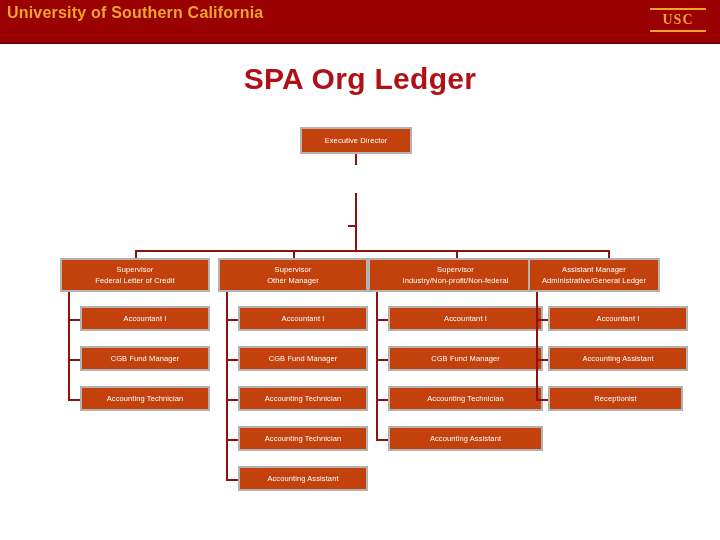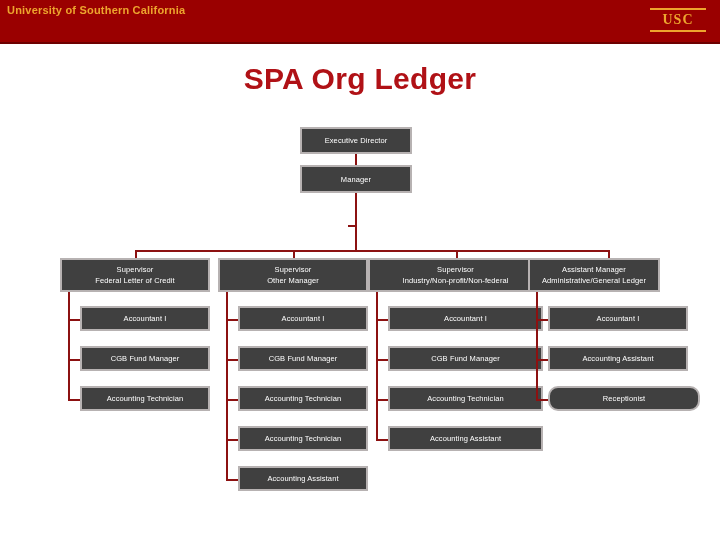--- a/index.html
+++ b/index.html
@@ -23,21 +23,21 @@
     left: 0; top: 0;
     width: 720px;
     height: 44px;
     background: #9a0000;
     border-bottom: 2px solid #6d0000;
     box-sizing: border-box;
   }
   #usc-wordmark {
     position: absolute;
     left: 7px; top: 4px;
-    font-size: 11px;
+    font-size: 16px;
     font-weight: bold;
     letter-spacing: 0.2px;
     color: #eda52e;
     white-space: nowrap;
   }
   #usc-logo {
     position: absolute;
     right: 14px; top: 8px;
     width: 56px;
     text-align: center;
@@ -81,21 +81,21 @@
   .connector {
     position: absolute;
     background: #8c1111;
   }
   .connector.v { width: 2px; }
   .connector.h { height: 2px; }
 
   .node {
     position: absolute;
     box-sizing: border-box;
-    background: #404040;
+    background: #c2410c;
     border: 2px solid #b7b2b2;
     color: #ffffff;
     display: flex;
     flex-direction: column;
     align-items: center;
     justify-content: center;
     text-align: center;
     font-size: 7.5px;
     line-height: 11px;
     letter-spacing: 0.1px;
@@ -116,23 +116,20 @@
   </div>
 </div>
 
 <div id="chart-title">SPA Org Ledger</div>
 
 <div id="org-chart">
     <div class="node" style="left: 300px; top: 127px; width: 112px; height: 27px;">
       <span>Executive Director</span>
     </div>
     <div class="connector v" style="left: 355px; top: 154px; height: 11px;"></div>
-    <div class="node" style="left: 300px; top: 165px; width: 112px; height: 28px;">
-      <span>Manager</span>
-    </div>
     <div class="connector v" style="left: 355px; top: 193px; height: 57px;"></div>
     <div class="connector h" style="left: 348px; top: 225px; width: 9px;"></div>
     <div class="connector h" style="left: 135px; top: 250px; width: 473px;"></div>
     <div class="connector v" style="left: 135px; top: 250px; height: 8px;"></div>
     <div class="node" style="left: 60px; top: 258px; width: 150px; height: 34px;">
       <span>Supervisor</span>
       <span class="line2">Federal Letter of Credit</span>
     </div>
     <div class="node" style="left: 80px; top: 306px; width: 130px; height: 25px;">
       <span>Accountant I</span>
@@ -201,18 +198,18 @@
       <span class="line2">Administrative/General Ledger</span>
     </div>
     <div class="node" style="left: 548px; top: 306px; width: 140px; height: 25px;">
       <span>Accountant I</span>
     </div>
     <div class="connector h" style="left: 536px; top: 318.5px; width: 12px;"></div>
     <div class="node" style="left: 548px; top: 346px; width: 140px; height: 25px;">
       <span>Accounting Assistant</span>
     </div>
     <div class="connector h" style="left: 536px; top: 358.5px; width: 12px;"></div>
-    <div class="node" style="left: 548px; top: 386px; width: 152px; height: 25px; border-radius: 10px;">
+    <div class="node" style="left: 548px; top: 386px; width: 135px; height: 25px;">
       <span>Receptionist</span>
     </div>
     <div class="connector h" style="left: 536px; top: 398.5px; width: 12px;"></div>
     <div class="connector v" style="left: 536px; top: 292px; height: 106.5px;"></div>
   </div>
 
 </body></html>

